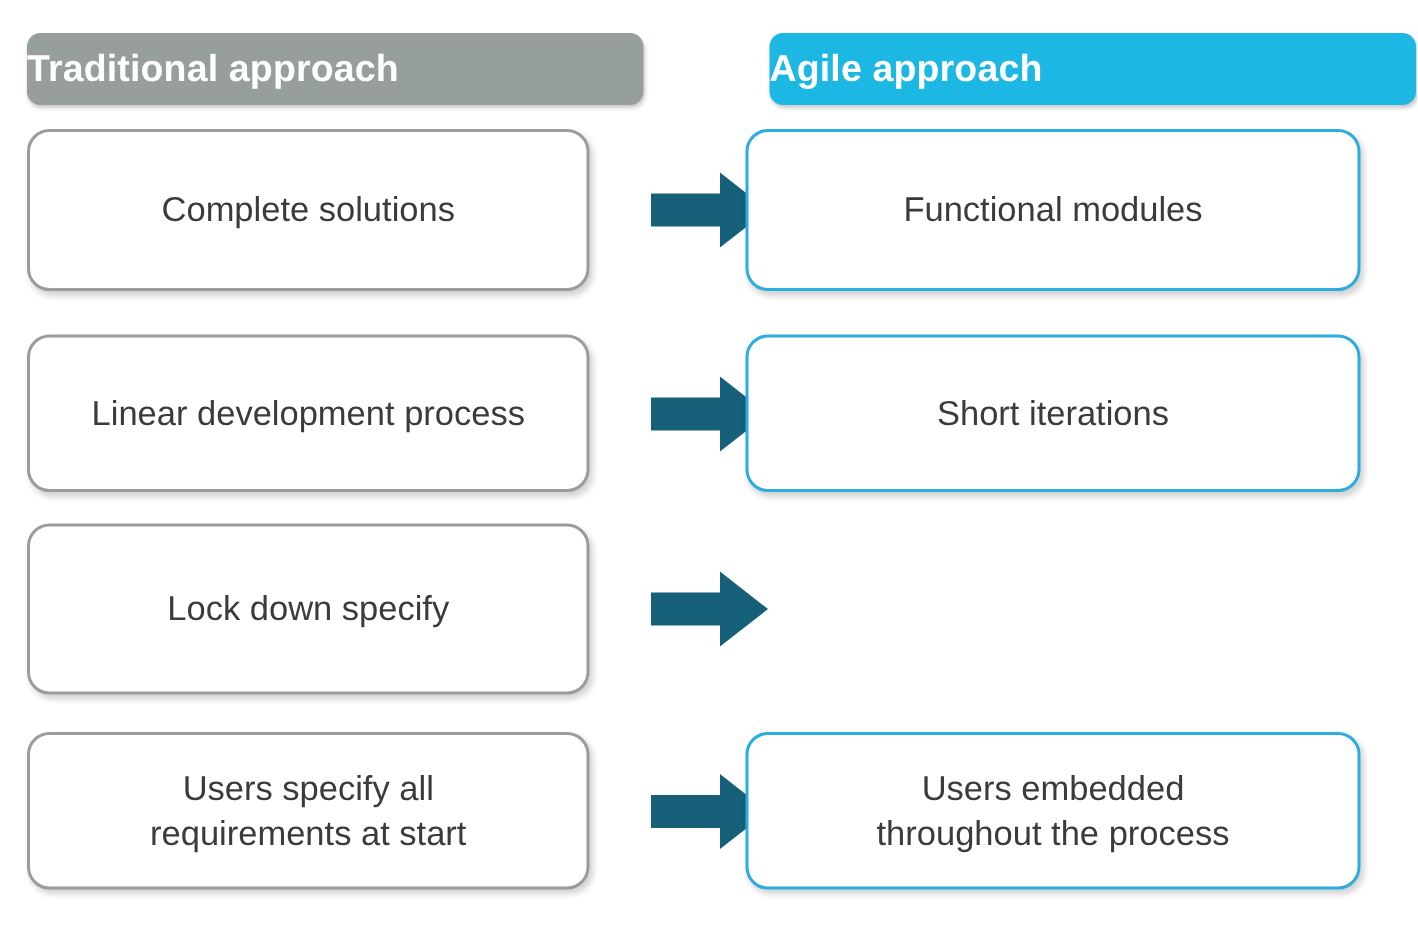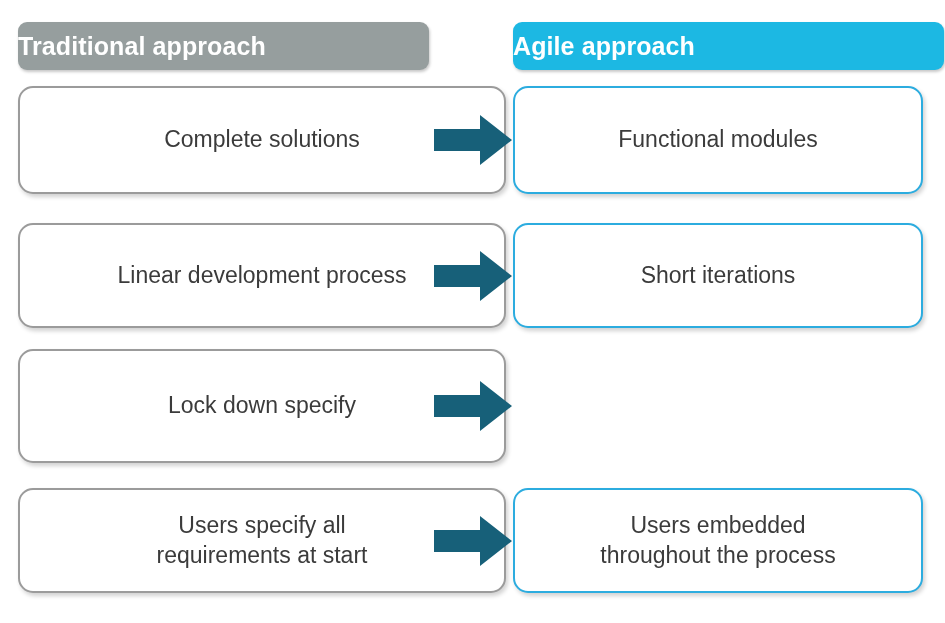--- a/index.html
+++ b/index.html
@@ -68,26 +68,26 @@
     text-align: center;
     box-sizing: border-box;
     color: #3b3b3b;
     font-size: 23px;
     line-height: 1.28;
     padding: 4px 14px;
     box-shadow: 2px 3px 4px rgba(0,0,0,0.18);
   }
   .card.left {
     left: 18px;
-    width: 488px;
+    width: 375px;
     border: 2px solid #9b9b9b;
     text-align: center;
   }
   .card.right {
-    left: 513px;
+    left: 497px;
     width: 410px;
     border: 2px solid #2cacdf;
   }
   .card-text {
     display: block;
     white-space: pre-line;
   }
 
   
   .arrow {

